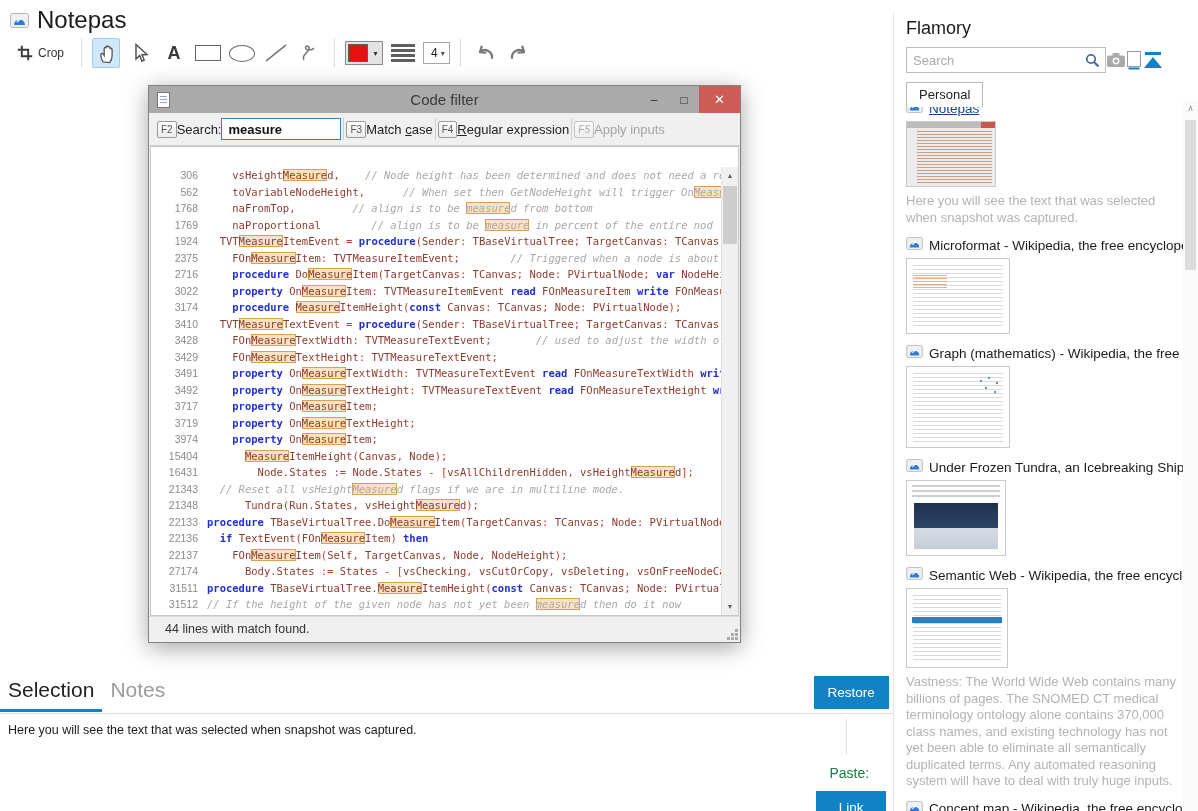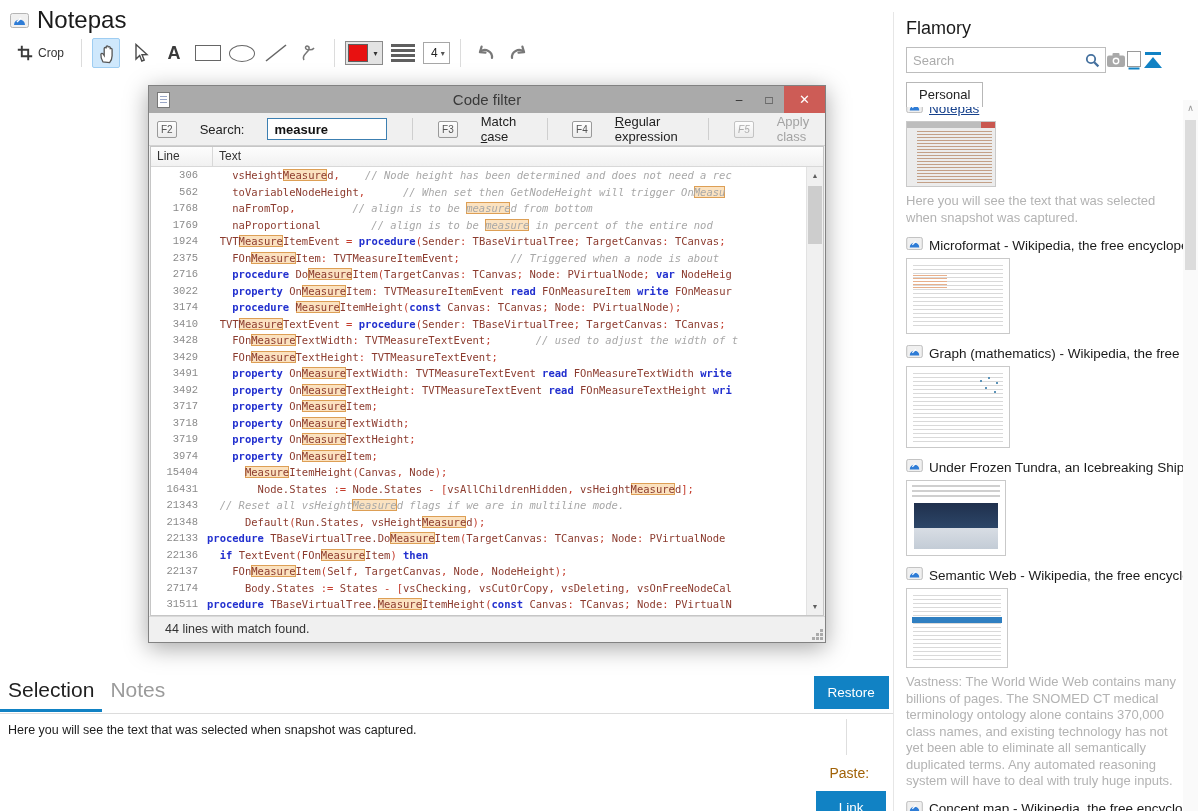--- a/index.html
+++ b/index.html
@@ -23,50 +23,50 @@
   .color-split { display:flex; border:1px solid #8a8a8a; background:#e3e3e3; height:24px; align-items:center; }
   .swatch { width:20px; height:18px; background:#e81111; border:1px solid #5e5e5e; margin:0 1px 0 2px; }
   .drop-part { width:13px; text-align:center; font-size:8px; color:#333; }
   .bars { display:flex; flex-direction:column; gap:2px; }
   .bars div { width:24px; height:3px; background:#5f5f5f; }
   .size-select { display:flex; align-items:center; gap:3px; border:1px solid #a7a7a7; background:#fff;
                  height:22px; padding:0 4px 0 7px; font-size:12px; color:#222; }
   .size-select .car { font-size:8px; color:#555; }
 
   
-  .dialog { position:absolute; left:148px; top:85px; width:678px; height:558px;
+  .dialog { position:absolute; left:148px; top:85px; width:593px; height:558px;
             background:#f0f0f0; border:1px solid #828282; box-shadow:0 5px 22px rgba(0,0,0,.35);
             display:flex; flex-direction:column; }
   .dlg-titlebar { height:27px; background:#aaaaaa; display:flex; align-items:center; position:relative; flex:0 0 auto; }
   .dlg-title { position:absolute; left:0; right:0; text-align:center; font-size:15px; color:#3a3a3a; }
   .doc-icon { width:13px; height:16px; background:#fdfdfd; border:1px solid #777; margin-left:8px; position:relative; z-index:1; }
   .doc-icon::after { content:""; position:absolute; left:2px; top:3px; width:7px; height:9px;
         background:repeating-linear-gradient(#9aa7c7 0 1px, transparent 1px 3px); }
   .dlg-buttons { margin-left:auto; display:flex; height:100%; position:relative; z-index:1; }
   .dlg-btn { width:30px; height:100%; display:flex; align-items:center; justify-content:center;
              font-size:12px; color:#2e2e2e; }
   .dlg-btn.close { width:41px; background:#cd5c56; color:#fff; font-size:13px; }
-  .dlg-toolbar { height:33px; display:flex; align-items:center; gap:23px; padding:8px 8px;
+  .dlg-toolbar { height:33px; display:flex; align-items:center; gap:0; padding:8px 8px;
                  border-bottom:1px solid #d2d2d2; flex:0 0 auto; font-size:13px; color:#222; }
   .fkey { border:1px solid #9a9a9a; background:linear-gradient(#fefefe,#ececec); font-size:10px;
           color:#555; padding:0 3px; height:17px; line-height:15px; border-radius:2px; }
   .fkey.disabled { color:#ababab; border-color:#c3c3c3;font-style:italic; }
   .dsep { width:1px; height:22px; background:#cfcfcf; margin:0 2px; }
   .search-input { width:120px; height:22px; border:1px solid #3c7fb1; padding:1px 6px;
                   font-weight:bold; font-size:13px; color:#111; outline:none; }
   .lbl-disabled { color:#a3a3a3; }
   .grid { flex:1 1 auto; background:#fff; border:1px solid #c6c6c6; margin:0 1px; position:relative; overflow:hidden; }
   .grid-header { height:20px; display:flex; background:linear-gradient(#fdfdfd,#f1f1f1);
                  border-bottom:1px solid #d8d8d8; font-size:12px; color:#333; }
   .gh-line { width:62px; border-right:1px solid #d8d8d8; padding:2px 0 0 6px; }
   .gh-text { padding:2px 0 0 6px; }
   .grid-body { position:absolute; left:0; right:17px; top:20px; bottom:0; overflow:hidden; }
   .crow { display:flex; height:16.5px; }
   .ln { width:56px; text-align:right; padding-right:9px; color:#8a8a8a; flex:0 0 auto;
-        font-family:Liberation Mono, monospace; font-size:10.5px; line-height:16.5px; }
+        font-family:Liberation Sans, sans-serif; font-size:10.5px; line-height:16.5px; }
   .codeline { flex:1; font-family:"DejaVu Sans Mono",monospace; font-size:10.5px; line-height:16.5px;
               white-space:pre; overflow:hidden; }
   .seg-k { color:#2230cf; font-weight:bold; }
   .seg-i { color:#8c3b2e; }
   .seg-p { color:#c43c2c; }
   .seg-c { color:#a8a8a8; font-style:italic; }
   .seg-h { color:#8c3b2e; background:#fbe2c0; box-shadow:inset 0 0 0 1px #dd9f55; }
   .seg-hc { color:#a8a8a8; font-style:italic; background:#fbe2c0; box-shadow:inset 0 0 0 1px #dd9f55; }
   .vscroll { position:absolute; right:0; top:20px; bottom:0; width:17px; background:#f0f0f0; border-left:1px solid #e2e2e2; }
   .vs-arrow { height:17px; display:flex; align-items:center; justify-content:center; font-size:7px; color:#5e5e5e; }
@@ -79,21 +79,21 @@
 
   
   .bottom-panel { position:absolute; left:0; top:676px; width:893px; }
   .bp-row { display:flex; align-items:flex-start; height:37px; }
   .tab-big { font-size:21px; color:#9b9b9b; padding:2px 8px 7px 8px; }
   .tab-big.active { color:#1f1f1f; border-bottom:3px solid #1182c4; }
   .bp-right { margin-left:auto; display:flex; align-items:center; gap:10px;flex-direction:column; }
   .btn-blue { background:#1182c4; color:#fff; font-size:13.5px; height:33px; min-width:70px;
               border:none; padding:0 14px; font-family:inherit; }
   .vline { width:1px; height:36px; background:#dedede; margin:0 14px 0 4px; }
-  .paste-lbl { font-size:14px; color:#a16207; margin-right:4px; }
+  .paste-lbl { font-size:14px; color:#15803d; margin-right:4px; }
   .bp-divider { height:1px; background:#dcdcdc; margin-top:0; }
   .bp-caption { font-size:12.5px; color:#1c1c1c; padding:9px 0 0 8px; }
 
   
   .sidebar { position:absolute; left:893px; top:12px; width:305px; height:811px; border-left:1px solid #e6e6e6;
              background:#fff; }
   .sb-title { font-size:18px; color:#1a1a1a; padding:6px 0 0 12px; }
   .sb-search-row { display:flex; align-items:center; padding:8px 6px 0 12px; }
   .sb-search { width:200px; height:26px; border:1px solid #bdbdbd; position:relative; display:flex; align-items:center; }
   .sb-search input { border:none; outline:none; flex:1; font-size:13px; color:#222; padding:0 24px 0 6px; width:100%; }
@@ -253,27 +253,23 @@
     <span>Search:</span>
     <input class="search-input" value="measure" style="">
     <div class="dsep"></div>
     <span class="fkey">F3</span>
     <span><span>Match </span><u>c</u><span>ase</span></span>
     <div class="dsep"></div>
     <span class="fkey">F4</span>
     <span><u>R</u><span>egular expression</span></span>
     <div class="dsep"></div>
     <span class="fkey disabled">F5</span>
-    <span class="lbl-disabled">Apply class</span>
+    <span class="lbl-disabled">Apply inputs</span>
   </div>
   <div class="grid">
-    <div class="grid-header">
-      <div class="gh-line">Line</div>
-      <div class="gh-text">Text</div>
-    </div>
     <div class="grid-body">
         <div class="crow">
           <span class="ln">306</span>
           <span class="codeline"><span class="seg-i">    vsHeight</span><span class="seg-h">Measure</span><span class="seg-i">d</span><span class="seg-p">,</span><span class="seg-c">    // Node height has been determined and does not need a rec</span></span>
         </div>
         <div class="crow">
           <span class="ln">562</span>
           <span class="codeline"><span class="seg-i">    toVariableNodeHeight</span><span class="seg-p">,</span><span class="seg-c">      // When set then GetNodeHeight will trigger On</span><span class="seg-hc">Measu</span></span>
         </div>
         <div class="crow">
@@ -322,24 +318,20 @@
         </div>
         <div class="crow">
           <span class="ln">3492</span>
           <span class="codeline"><span class="seg-i">    </span><span class="seg-k">property</span><span class="seg-i"> On</span><span class="seg-h">Measure</span><span class="seg-i">TextHeight</span><span class="seg-p">:</span><span class="seg-i"> TVTMeasureTextEvent </span><span class="seg-k">read</span><span class="seg-i"> FOnMeasureTextHeight </span><span class="seg-k">wri</span></span>
         </div>
         <div class="crow">
           <span class="ln">3717</span>
           <span class="codeline"><span class="seg-i">    </span><span class="seg-k">property</span><span class="seg-i"> On</span><span class="seg-h">Measure</span><span class="seg-i">Item</span><span class="seg-p">;</span></span>
         </div>
         <div class="crow">
-          <span class="ln">3718</span>
-          <span class="codeline"><span class="seg-i">    </span><span class="seg-k">property</span><span class="seg-i"> On</span><span class="seg-h">Measure</span><span class="seg-i">TextWidth</span><span class="seg-p">;</span></span>
-        </div>
-        <div class="crow">
           <span class="ln">3719</span>
           <span class="codeline"><span class="seg-i">    </span><span class="seg-k">property</span><span class="seg-i"> On</span><span class="seg-h">Measure</span><span class="seg-i">TextHeight</span><span class="seg-p">;</span></span>
         </div>
         <div class="crow">
           <span class="ln">3974</span>
           <span class="codeline"><span class="seg-i">    </span><span class="seg-k">property</span><span class="seg-i"> On</span><span class="seg-h">Measure</span><span class="seg-i">Item</span><span class="seg-p">;</span></span>
         </div>
         <div class="crow">
           <span class="ln">15404</span>
           <span class="codeline"><span class="seg-i">      </span><span class="seg-h">Measure</span><span class="seg-i">ItemHeight</span><span class="seg-p">(</span><span class="seg-i">Canvas</span><span class="seg-p">,</span><span class="seg-i"> Node</span><span class="seg-p">);</span></span>
@@ -347,21 +339,21 @@
         <div class="crow">
           <span class="ln">16431</span>
           <span class="codeline"><span class="seg-i">        Node.States </span><span class="seg-p">:=</span><span class="seg-i"> Node.States </span><span class="seg-p">-</span><span class="seg-i"> </span><span class="seg-p">[</span><span class="seg-i">vsAllChildrenHidden</span><span class="seg-p">,</span><span class="seg-i"> vsHeight</span><span class="seg-h">Measure</span><span class="seg-i">d</span><span class="seg-p">];</span></span>
         </div>
         <div class="crow">
           <span class="ln">21343</span>
           <span class="codeline"><span class="seg-c">  // Reset all vsHeight</span><span class="seg-hc">Measure</span><span class="seg-c">d flags if we are in multiline mode.</span></span>
         </div>
         <div class="crow">
           <span class="ln">21348</span>
-          <span class="codeline"><span class="seg-i">      Default</span><span class="seg-p">(</span><span class="seg-i">Run.States</span><span class="seg-p">,</span><span class="seg-i"> vsHeight</span><span class="seg-h">Measure</span><span class="seg-i">d</span><span class="seg-p">);</span></span>
+          <span class="codeline"><span class="seg-i">      Tundra</span><span class="seg-p">(</span><span class="seg-i">Run.States</span><span class="seg-p">,</span><span class="seg-i"> vsHeight</span><span class="seg-h">Measure</span><span class="seg-i">d</span><span class="seg-p">);</span></span>
         </div>
         <div class="crow">
           <span class="ln">22133</span>
           <span class="codeline"><span class="seg-k">procedure</span><span class="seg-i"> TBaseVirtualTree.Do</span><span class="seg-h">Measure</span><span class="seg-i">Item</span><span class="seg-p">(</span><span class="seg-i">TargetCanvas</span><span class="seg-p">:</span><span class="seg-i"> TCanvas</span><span class="seg-p">;</span><span class="seg-i"> Node</span><span class="seg-p">:</span><span class="seg-i"> PVirtualNode</span></span>
         </div>
         <div class="crow">
           <span class="ln">22136</span>
           <span class="codeline"><span class="seg-i">  </span><span class="seg-k">if</span><span class="seg-i"> TextEvent</span><span class="seg-p">(</span><span class="seg-i">FOn</span><span class="seg-h">Measure</span><span class="seg-i">Item</span><span class="seg-p">)</span><span class="seg-i"> </span><span class="seg-k">then</span></span>
         </div>
         <div class="crow">

